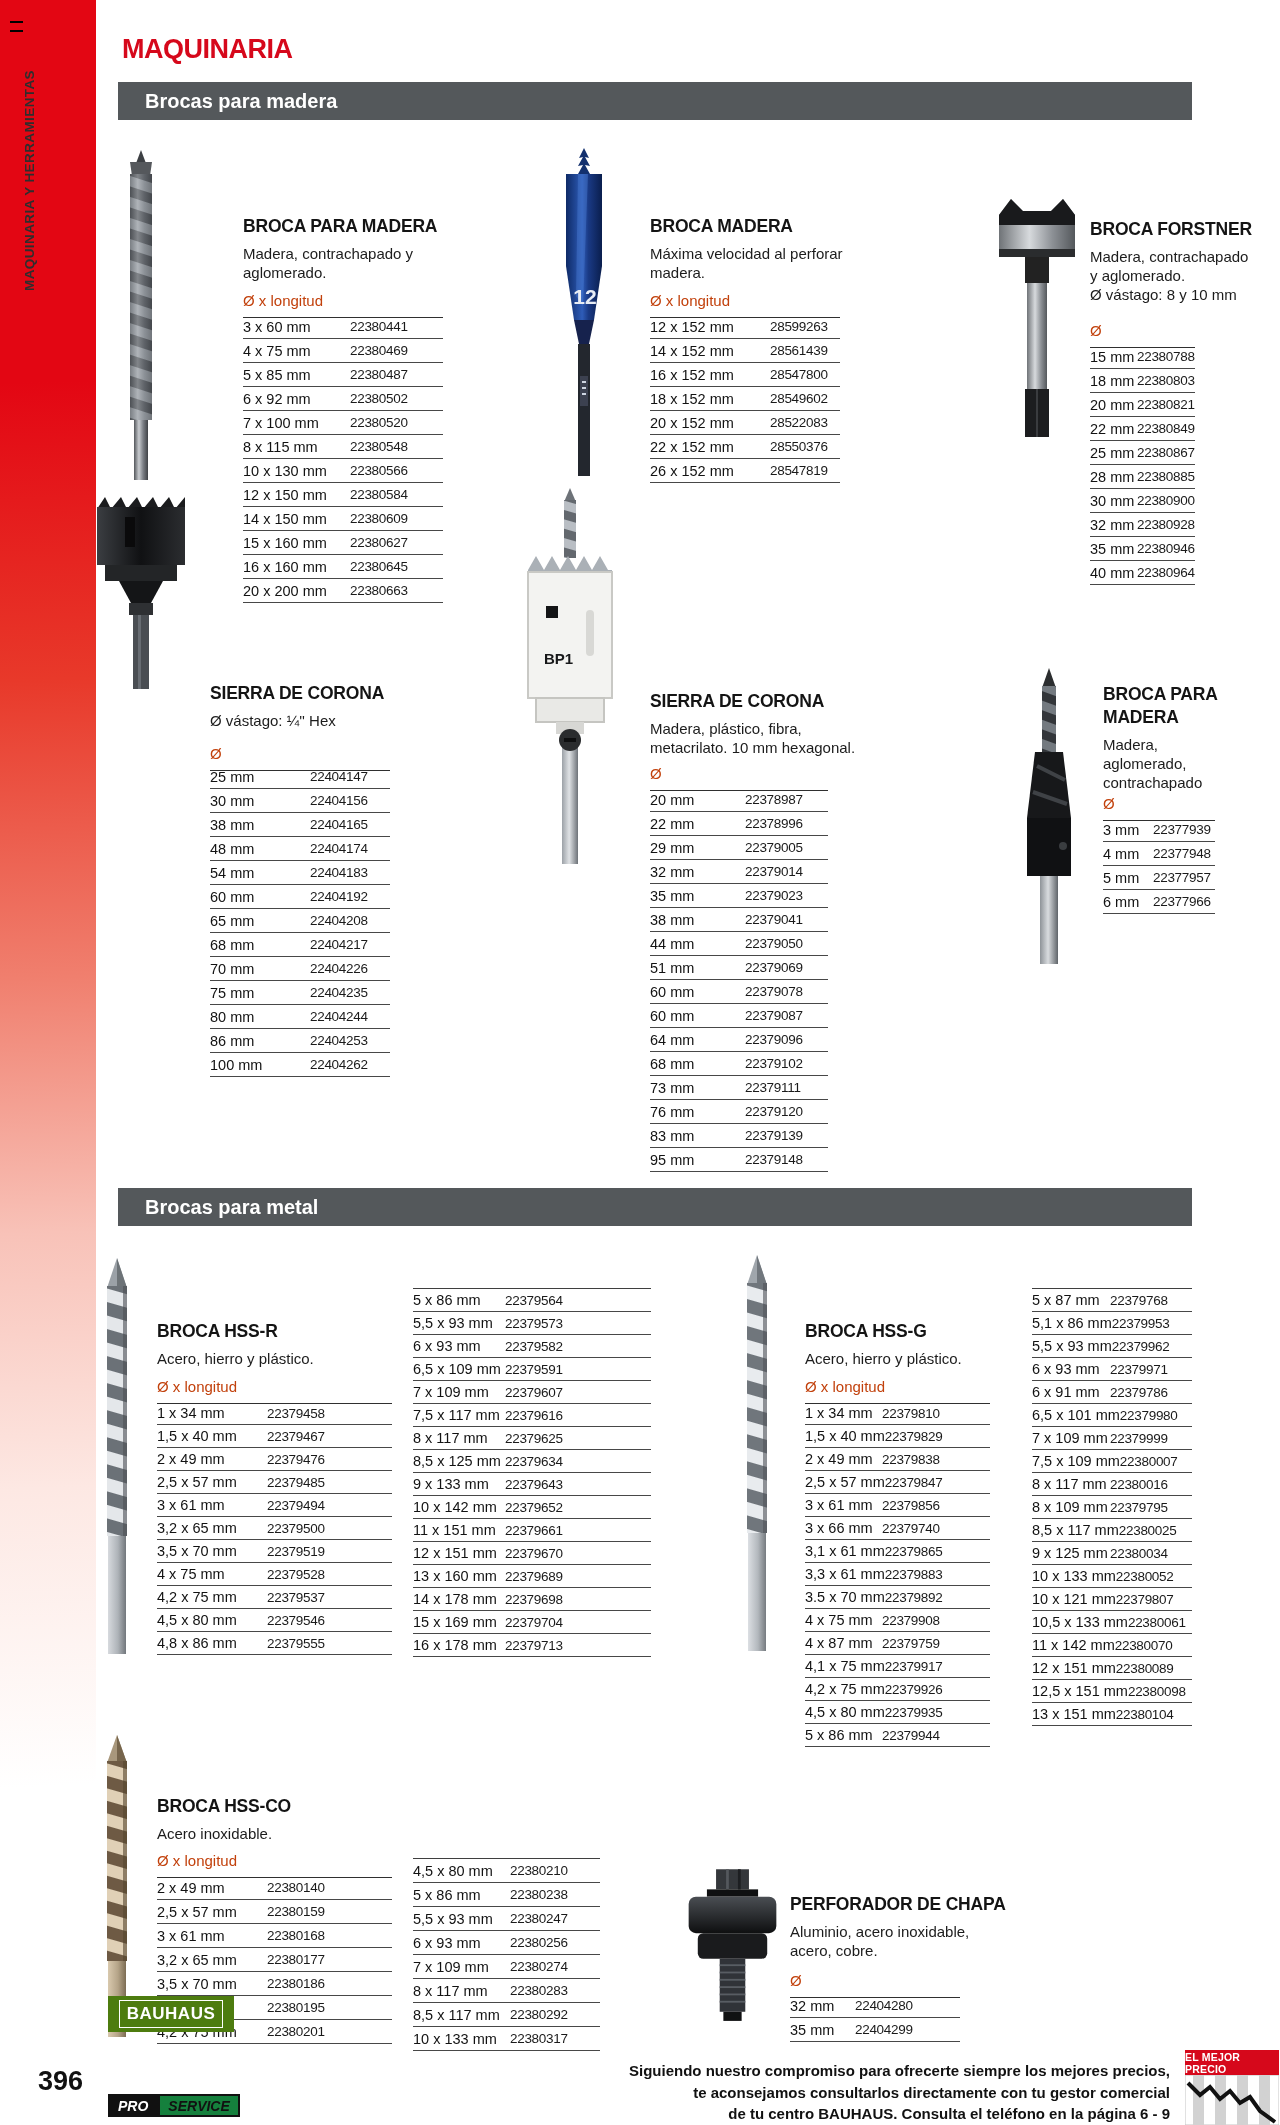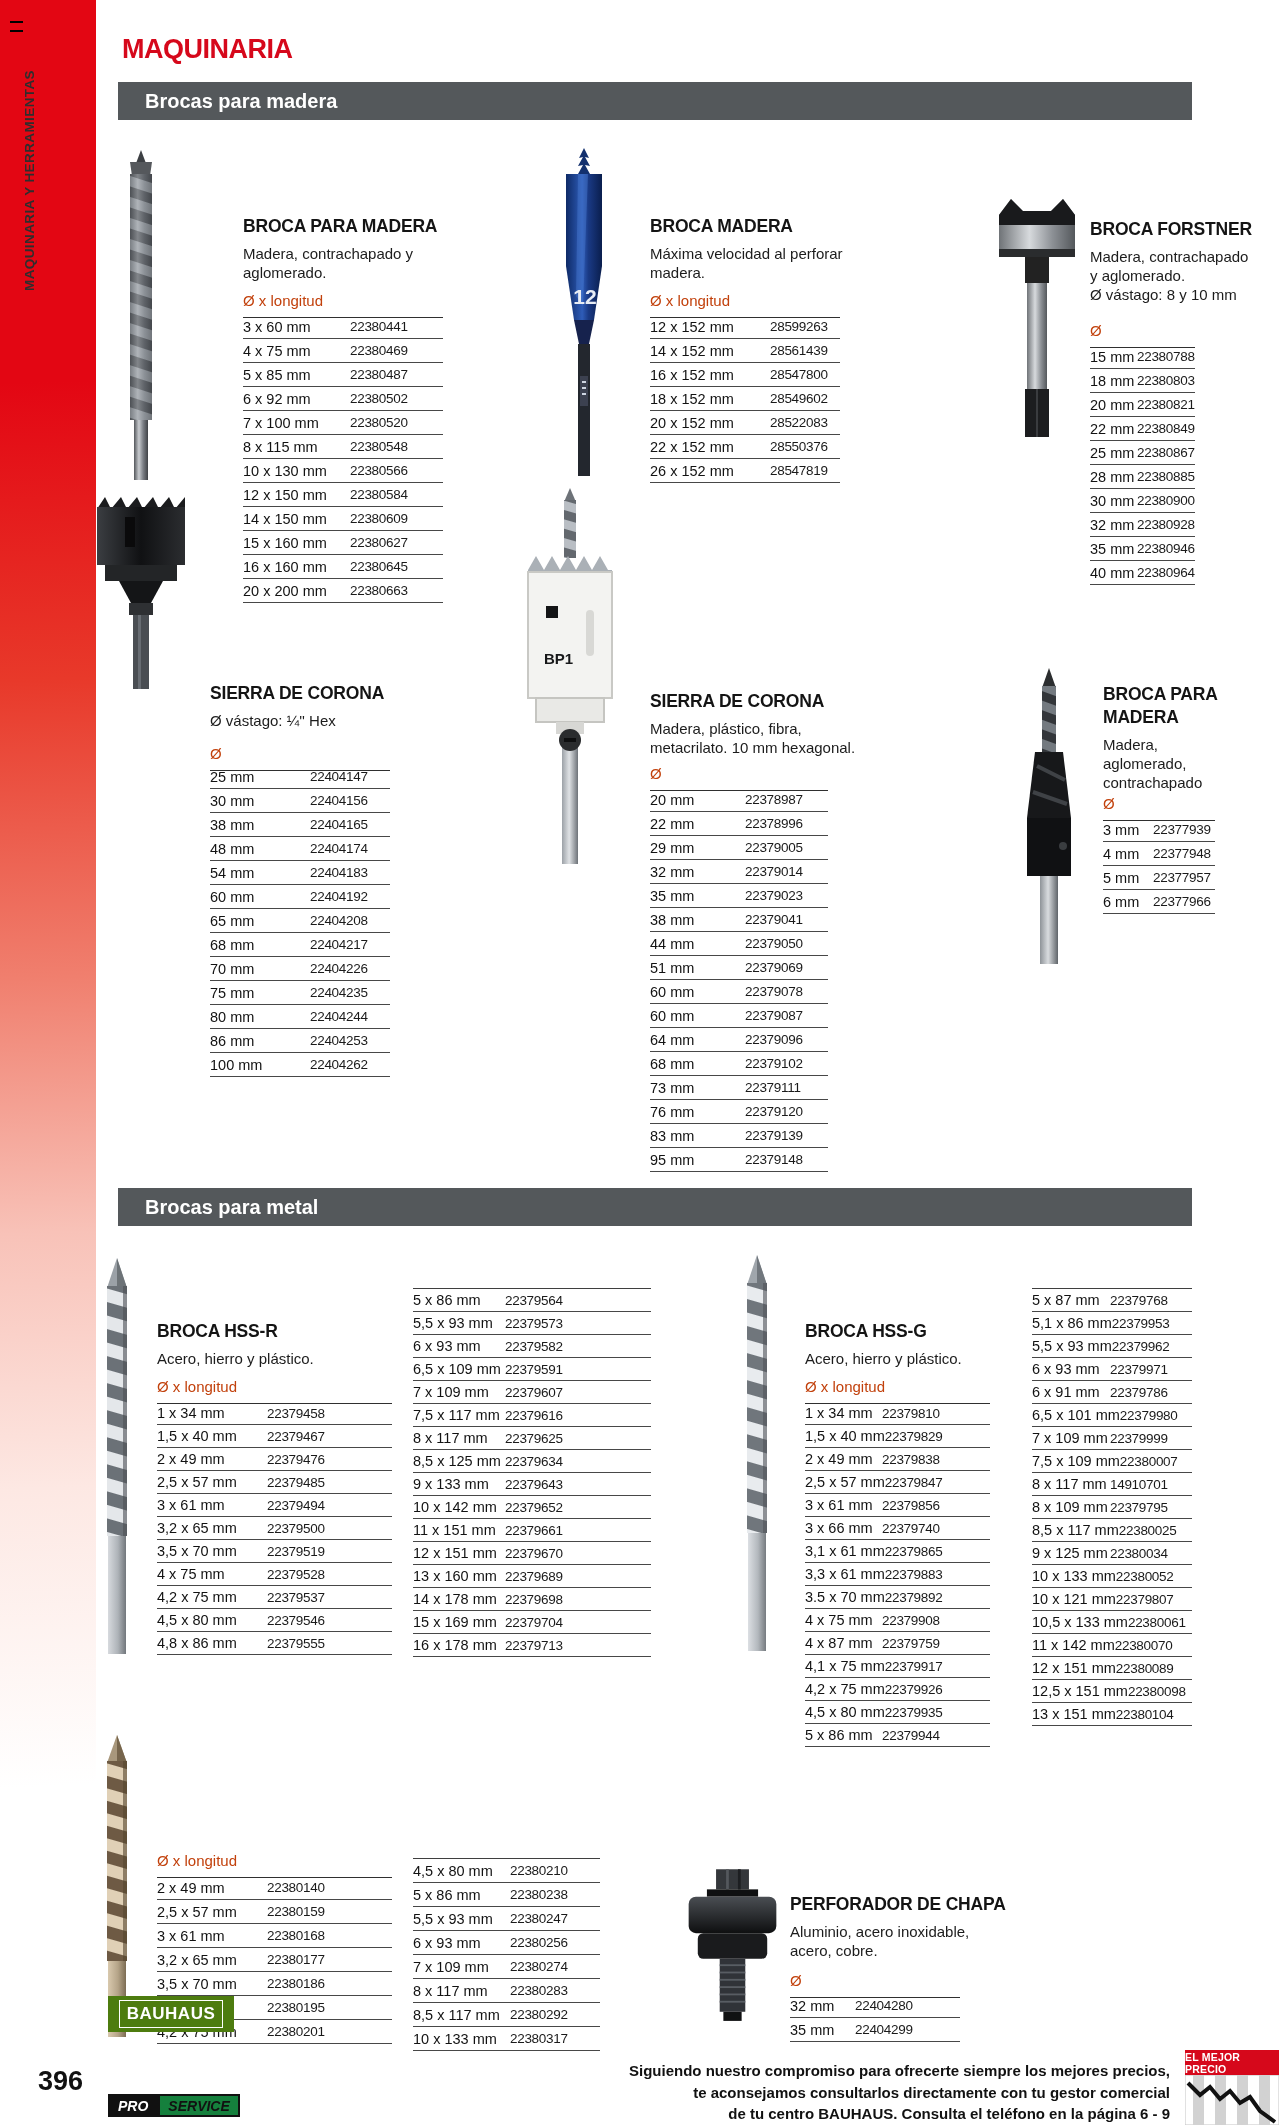--- a/index.html
+++ b/index.html
@@ -775,21 +775,21 @@
       <div class="trow">
         <span class="size">7 x 109 mm</span>
         <span class="code">22379999</span>
       </div>
       <div class="trow">
         <span class="size">7,5 x 109 mm</span>
         <span class="code">22380007</span>
       </div>
       <div class="trow">
         <span class="size">8 x 117 mm</span>
-        <span class="code">14910701</span>
+        <span class="code">22380016</span>
       </div>
       <div class="trow">
         <span class="size">8 x 109 mm</span>
         <span class="code">22379795</span>
       </div>
       <div class="trow">
         <span class="size">8,5 x 117 mm</span>
         <span class="code">22380025</span>
       </div>
       <div class="trow">
@@ -819,20 +819,24 @@
       <div class="trow">
         <span class="size">12,5 x 151 mm</span>
         <span class="code">22380098</span>
       </div>
       <div class="trow">
         <span class="size">13 x 151 mm</span>
         <span class="code">22380104</span>
       </div>
     </div>
 
+  <div class="abs" style="left:157px;top:1795px;width:230px">
+    <div class="ptitle" style="white-space:nowrap">BROCA HSS-CO</div>
+    <div class="pdesc">Acero inoxidable.</div>
+  </div>
   <div class="abs colhead" style="left:157px;top:1852px;width:235px">Ø x longitud</div>
   <div class="abs tbl" style="left:157px;top:1876px;width:235px;--cw:125px">
       <div class="trow">
         <span class="size">2 x 49 mm</span>
         <span class="code">22380140</span>
       </div>
       <div class="trow">
         <span class="size">2,5 x 57 mm</span>
         <span class="code">22380159</span>
       </div>

